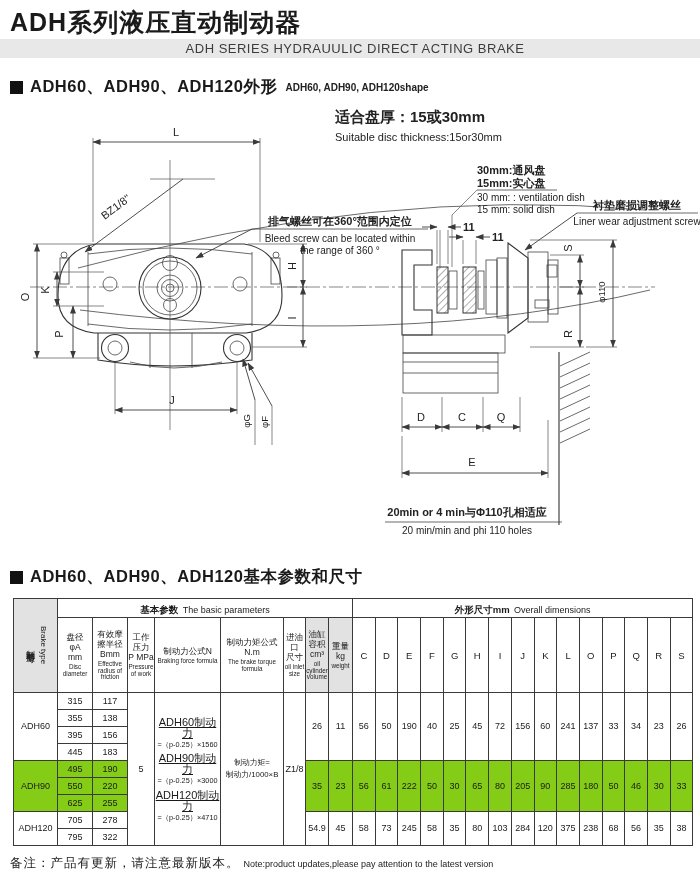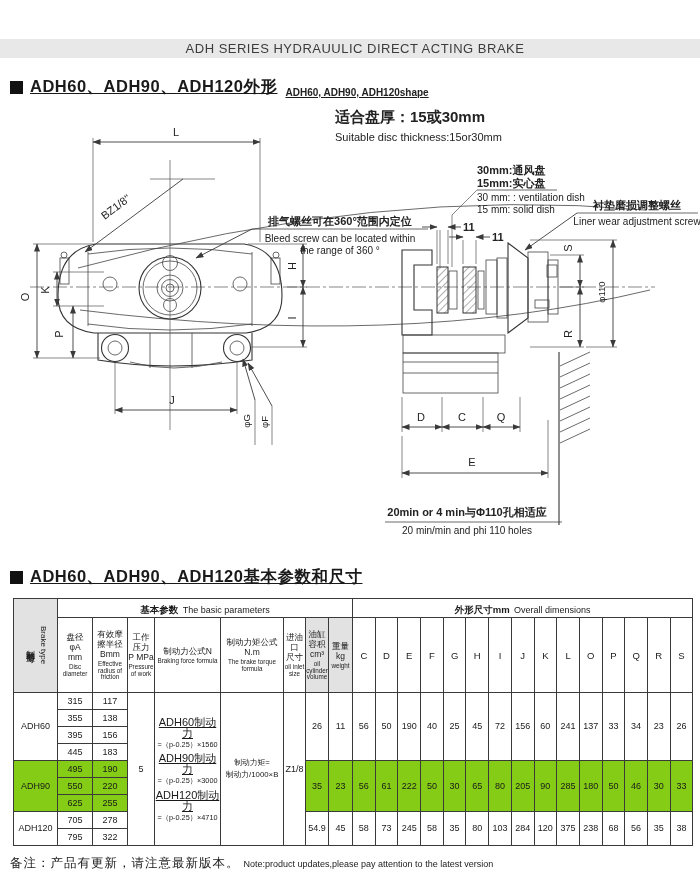--- a/index.html
+++ b/index.html
@@ -3,21 +3,21 @@
 <meta charset="utf-8">
 <style>
   html,body{margin:0;padding:0;background:#fff;}
   body{font-family:"Liberation Sans",sans-serif;color:#1a1a1a;}
   .page{position:relative;width:700px;height:882px;background:#fff;overflow:hidden;}
 
   .doc-title{position:absolute;top:6px;left:10px;font-size:25px;font-weight:bold;letter-spacing:1px;white-space:nowrap;}
   .subbar{position:absolute;top:39px;left:0;width:700px;height:19px;background:#e8e8e8;text-align:center;}
   .subbar span{display:block;padding-left:10px;line-height:19px;font-size:13px;color:#3c3c3c;letter-spacing:.5px;}
 
-  .sec{position:absolute;left:10px;display:flex;align-items:flex-end;white-space:nowrap;text-decoration:underline;}
+  .sec{position:absolute;left:10px;display:flex;align-items:center;white-space:nowrap;}
   .sec .sq{width:13px;height:13px;background:#111;margin-right:7px;align-self:center;flex:0 0 auto;}
   .sec .cn{font-size:16.5px;font-weight:bold;letter-spacing:.5px;}
   .sec .en{font-size:10px;font-weight:bold;margin-left:8px;color:#222;}
   .sec1{top:76px;} .sec2{top:566px;}
 
   svg text{font-family:"Liberation Sans",sans-serif;fill:#222;}
   .tl{font-size:15px;font-weight:bold;}
   .tm{font-size:11px;}
   .tn{font-size:10px;}
   .tb{font-size:11px;font-weight:bold;}
@@ -52,20 +52,21 @@
 
   .footer{position:absolute;top:853px;left:10px;white-space:nowrap;}
   .footer .f-cn{font-size:12.5px;letter-spacing:1px;}
   .footer .f-en{font-size:9px;color:#222;margin-left:4px;}
 </style>
 </head>
 <body>
 
 <div class="page">
 
+  <div class="doc-title">ADH系列液压直动制动器</div>
   <div class="subbar">
     <span>ADH SERIES HYDRAUULIC DIRECT ACTING BRAKE</span>
   </div>
 
   <div class="sec sec1">
     <span class="sq"></span>
     <span class="cn">ADH60、ADH90、ADH120外形</span>
     <span class="en">ADH60, ADH90, ADH120shape</span>
   </div>
 

